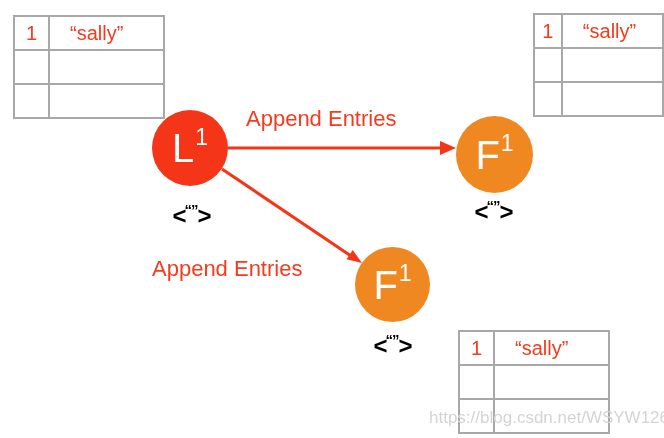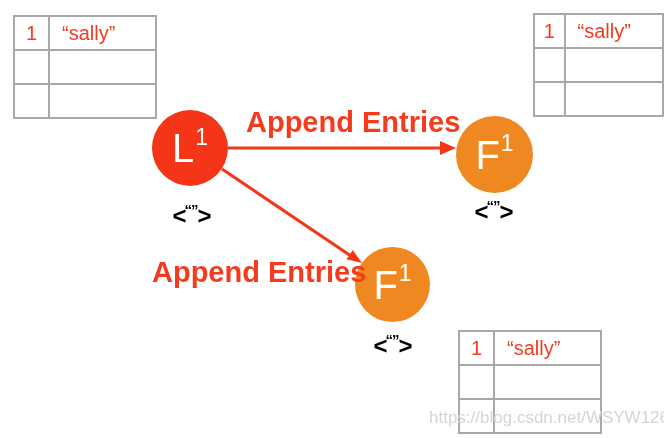--- a/index.html
+++ b/index.html
@@ -14,21 +14,21 @@
   
   .log-table{position:absolute;border-collapse:collapse;background:#fff;}
   .log-table td{
     border:2px solid var(--table-border);
     height:30px;
     color:var(--red-text);
     font-size:20px;
     background:#fff;
   }
   .log-table td.idx{width:31px;text-align:center;}
-  .log-table td.val{width:92px;text-align:left;padding-left:12px;}
+  .log-table td.val{width:92px;text-align:left;padding-left:20px;}
 
   #log-top-left{left:13px;top:15px;}
   #log-top-right{left:533px;top:13px;}
   #log-bottom-right{left:458px;top:330px;}
 
   
   .node{
     position:absolute;
     border-radius:50%;
     color:var(--node-text);
@@ -57,23 +57,22 @@
   .note .angle{font-size:24px;letter-spacing:-2px;}
   .note .q{font-size:15px;vertical-align:9px;letter-spacing:-1px;}
   #note-leader{left:151px;top:201px;}
   #note-follower-right{left:453px;top:197px;}
   #note-follower-bottom{left:352px;top:331px;}
 
   
   .edge-label{
     position:absolute;
     color:var(--red-text);
-    font-size:29px;
+    font-size:22px;
     white-space:nowrap;
-    font-weight:bold;
   }
   #label-append-right{left:246px;top:106px;}
   #label-append-bottom{left:152px;top:256px;}
 
   
   #arrow-layer{position:absolute;left:0;top:0;pointer-events:none;}
   .edge-line{stroke:var(--edge);stroke-width:3;fill:none;}
   .edge-head{fill:var(--edge);stroke:none;}
 
   

